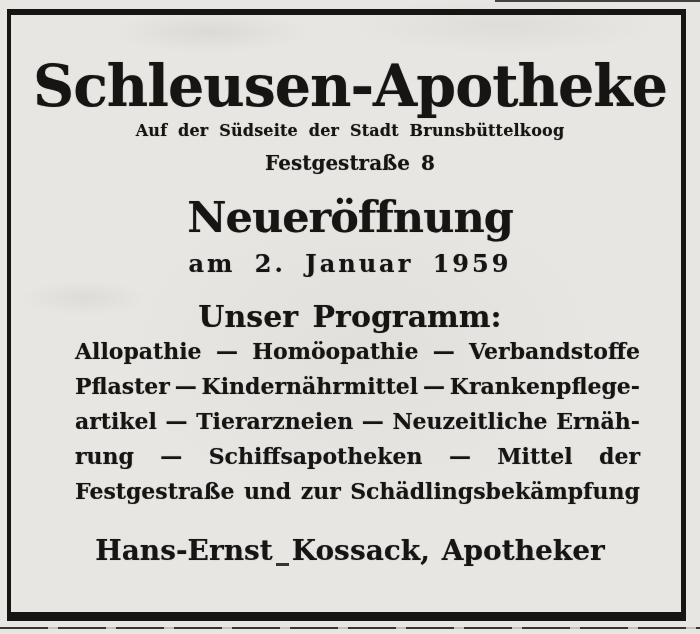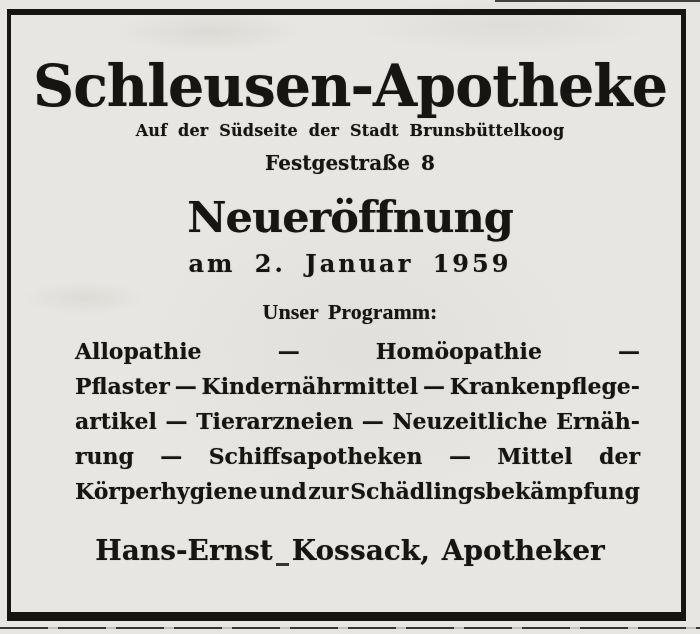--- a/index.html
+++ b/index.html
@@ -62,21 +62,21 @@
     top: 192px;
     font-size: 43px; font-weight: bold; letter-spacing: -1px;
   }
   .dateline {
     top: 249px;
     font-size: 24px; font-weight: bold;
     letter-spacing: 3px; word-spacing: 8px;
   }
   .program-label {
     top: 299px;
-    font-size: 22px; font-weight: bold; word-spacing: 4px; font-family: Liberation Serif, serif;
+    font-size: 30px; font-weight: bold; word-spacing: 4px;
   }
   .program {
     position: absolute;
     left: 75px; top: 339px; width: 565px;
     font-size: 22px; font-weight: bold;
   }
   .pline {
     display: flex;
     justify-content: space-between;
     align-items: center;
@@ -117,20 +117,21 @@
   <div class="centered dateline">am 2. Januar 1959</div>
 
   <div class="centered program-label">Unser Programm:</div>
 
   <div class="program">
     <div class="pline">
         <span>Allopathie</span>
         <span>—</span>
         <span>Homöopathie</span>
         <span>—</span>
+        <span>Verbandstoffe</span>
       </div>
     <div class="pline">
         <span>Pflaster</span>
         <span>—</span>
         <span>Kindernährmittel</span>
         <span>—</span>
         <span>Krankenpflege-</span>
       </div>
     <div class="pline">
         <span>artikel</span>
@@ -142,21 +143,21 @@
       </div>
     <div class="pline">
         <span>rung</span>
         <span>—</span>
         <span>Schiffsapotheken</span>
         <span>—</span>
         <span>Mittel</span>
         <span>der</span>
       </div>
     <div class="pline">
-        <span>Körperhygiene</span>
+        <span>Festgestraße</span>
         <span>und</span>
         <span>zur</span>
         <span>Schädlingsbekämpfung</span>
       </div>
   </div>
 
   <div class="centered signature">
     <span>Hans-Ernst</span><span class="lowdash"></span><span>Kossack, Apotheker</span>
   </div>
 

